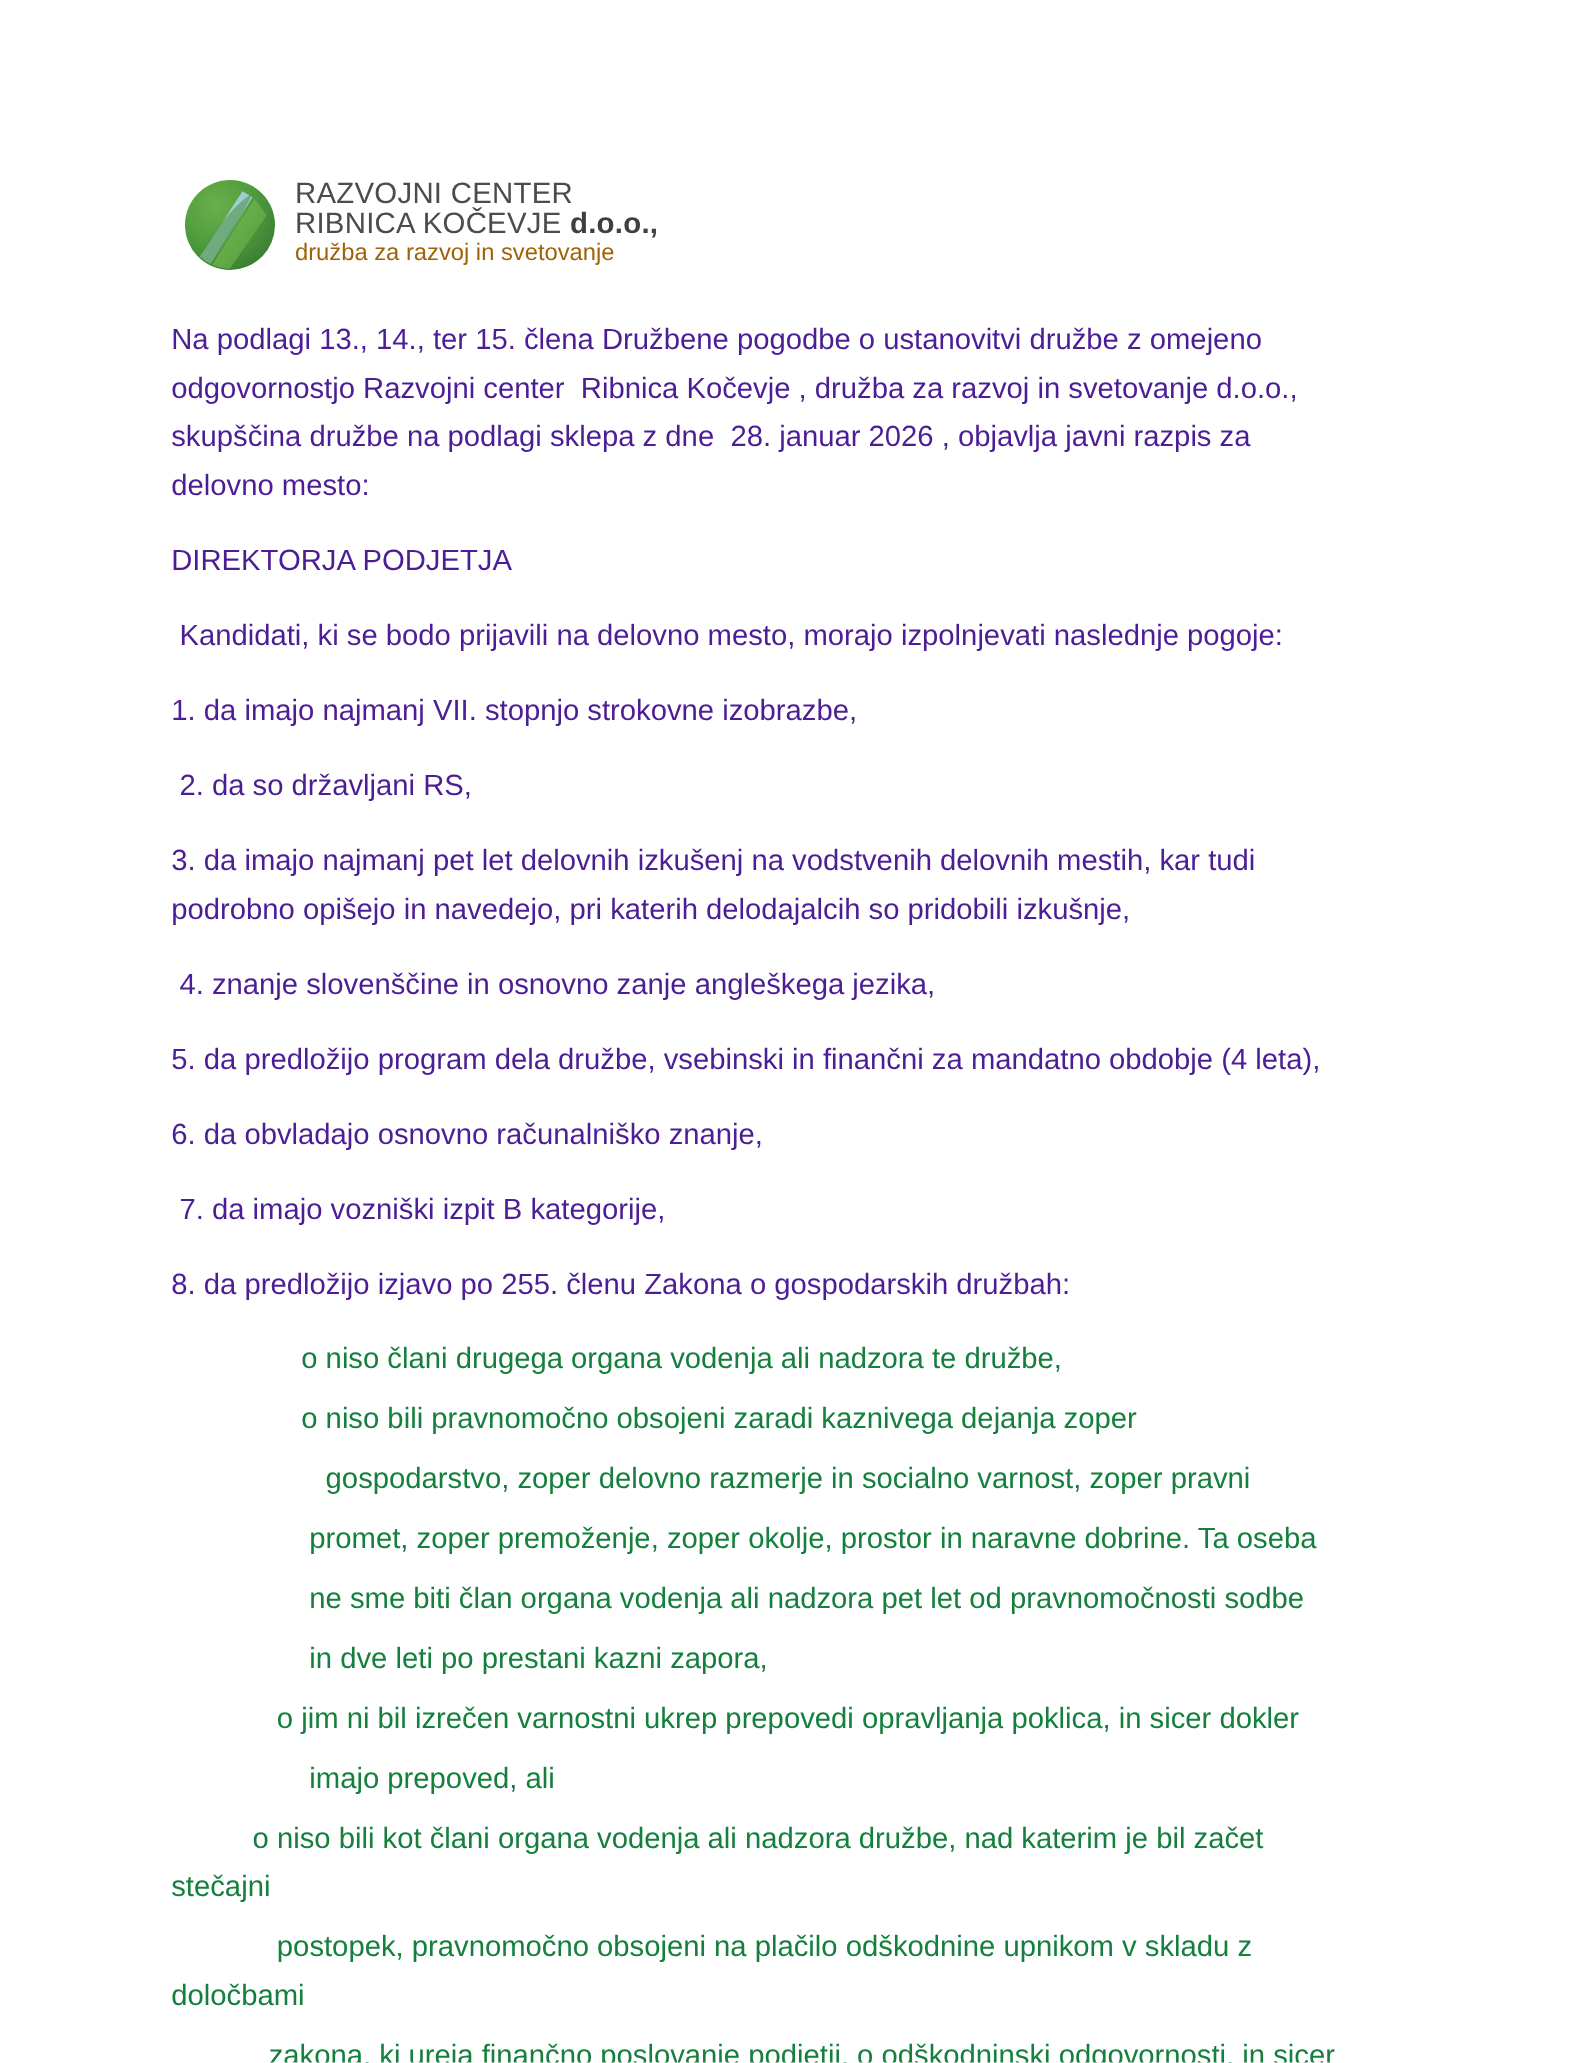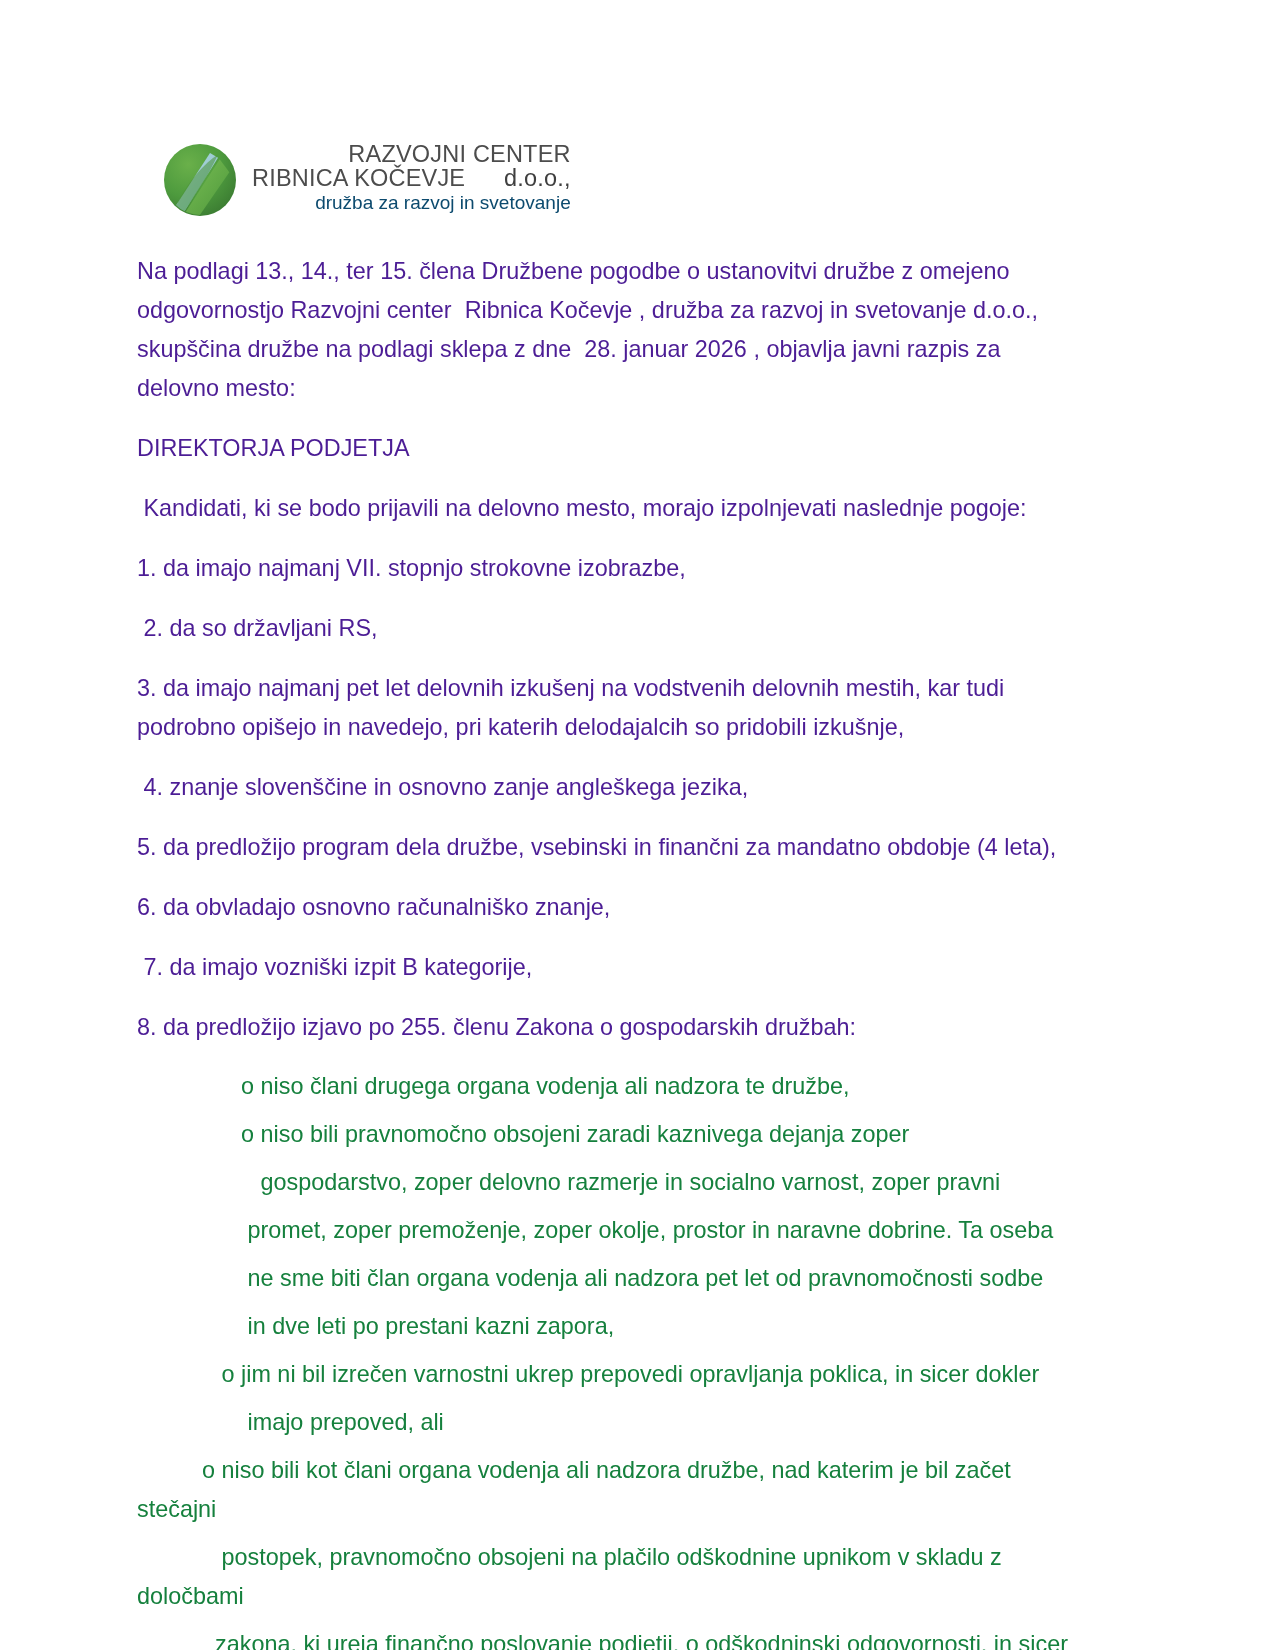--- a/index.html
+++ b/index.html
@@ -17,25 +17,24 @@
   .page {
     position: relative;
     width: 1275px;
     height: 1650px;
     background: #ffffff;
   }
 
   
   .letterhead {
     position: absolute;
-    left: 164px;
+    left: 148px;
     top: 140px;
     display: flex;
     align-items: flex-start;
-    text-align: right;
   }
   .logo-mark {
     position: relative;
     width: 72px;
     height: 72px;
     border-radius: 50%;
     overflow: hidden;
     flex: 0 0 auto;
     margin-top: 4px;
     background: radial-gradient(circle at 34% 28%, #6ab04a 0%, #4e9b3e 46%, #3d7f33 78%, #2f6a2b 100%);
@@ -52,27 +51,26 @@
     line-height: 1.04;
     padding-top: 2px;
   }
   .logo-line1, .logo-line2 {
     font-size: 23.5px;
     letter-spacing: 0.2px;
     color: #4c4c4c;
     white-space: nowrap;
   }
   .logo-line2 .bold {
-    font-weight: normal;
+    font-weight: bold;
     color: #3f3f3f;
-    margin-left: 32px;
   }
   .logo-line3 {
     font-size: 19px;
-    color: #0c4a6e;
+    color: #a16207;
     white-space: nowrap;
     margin-top: 2px;
   }
 
   
   .body-text {
     position: absolute;
     left: 137px;
     top: 252px;
     width: 950px;

